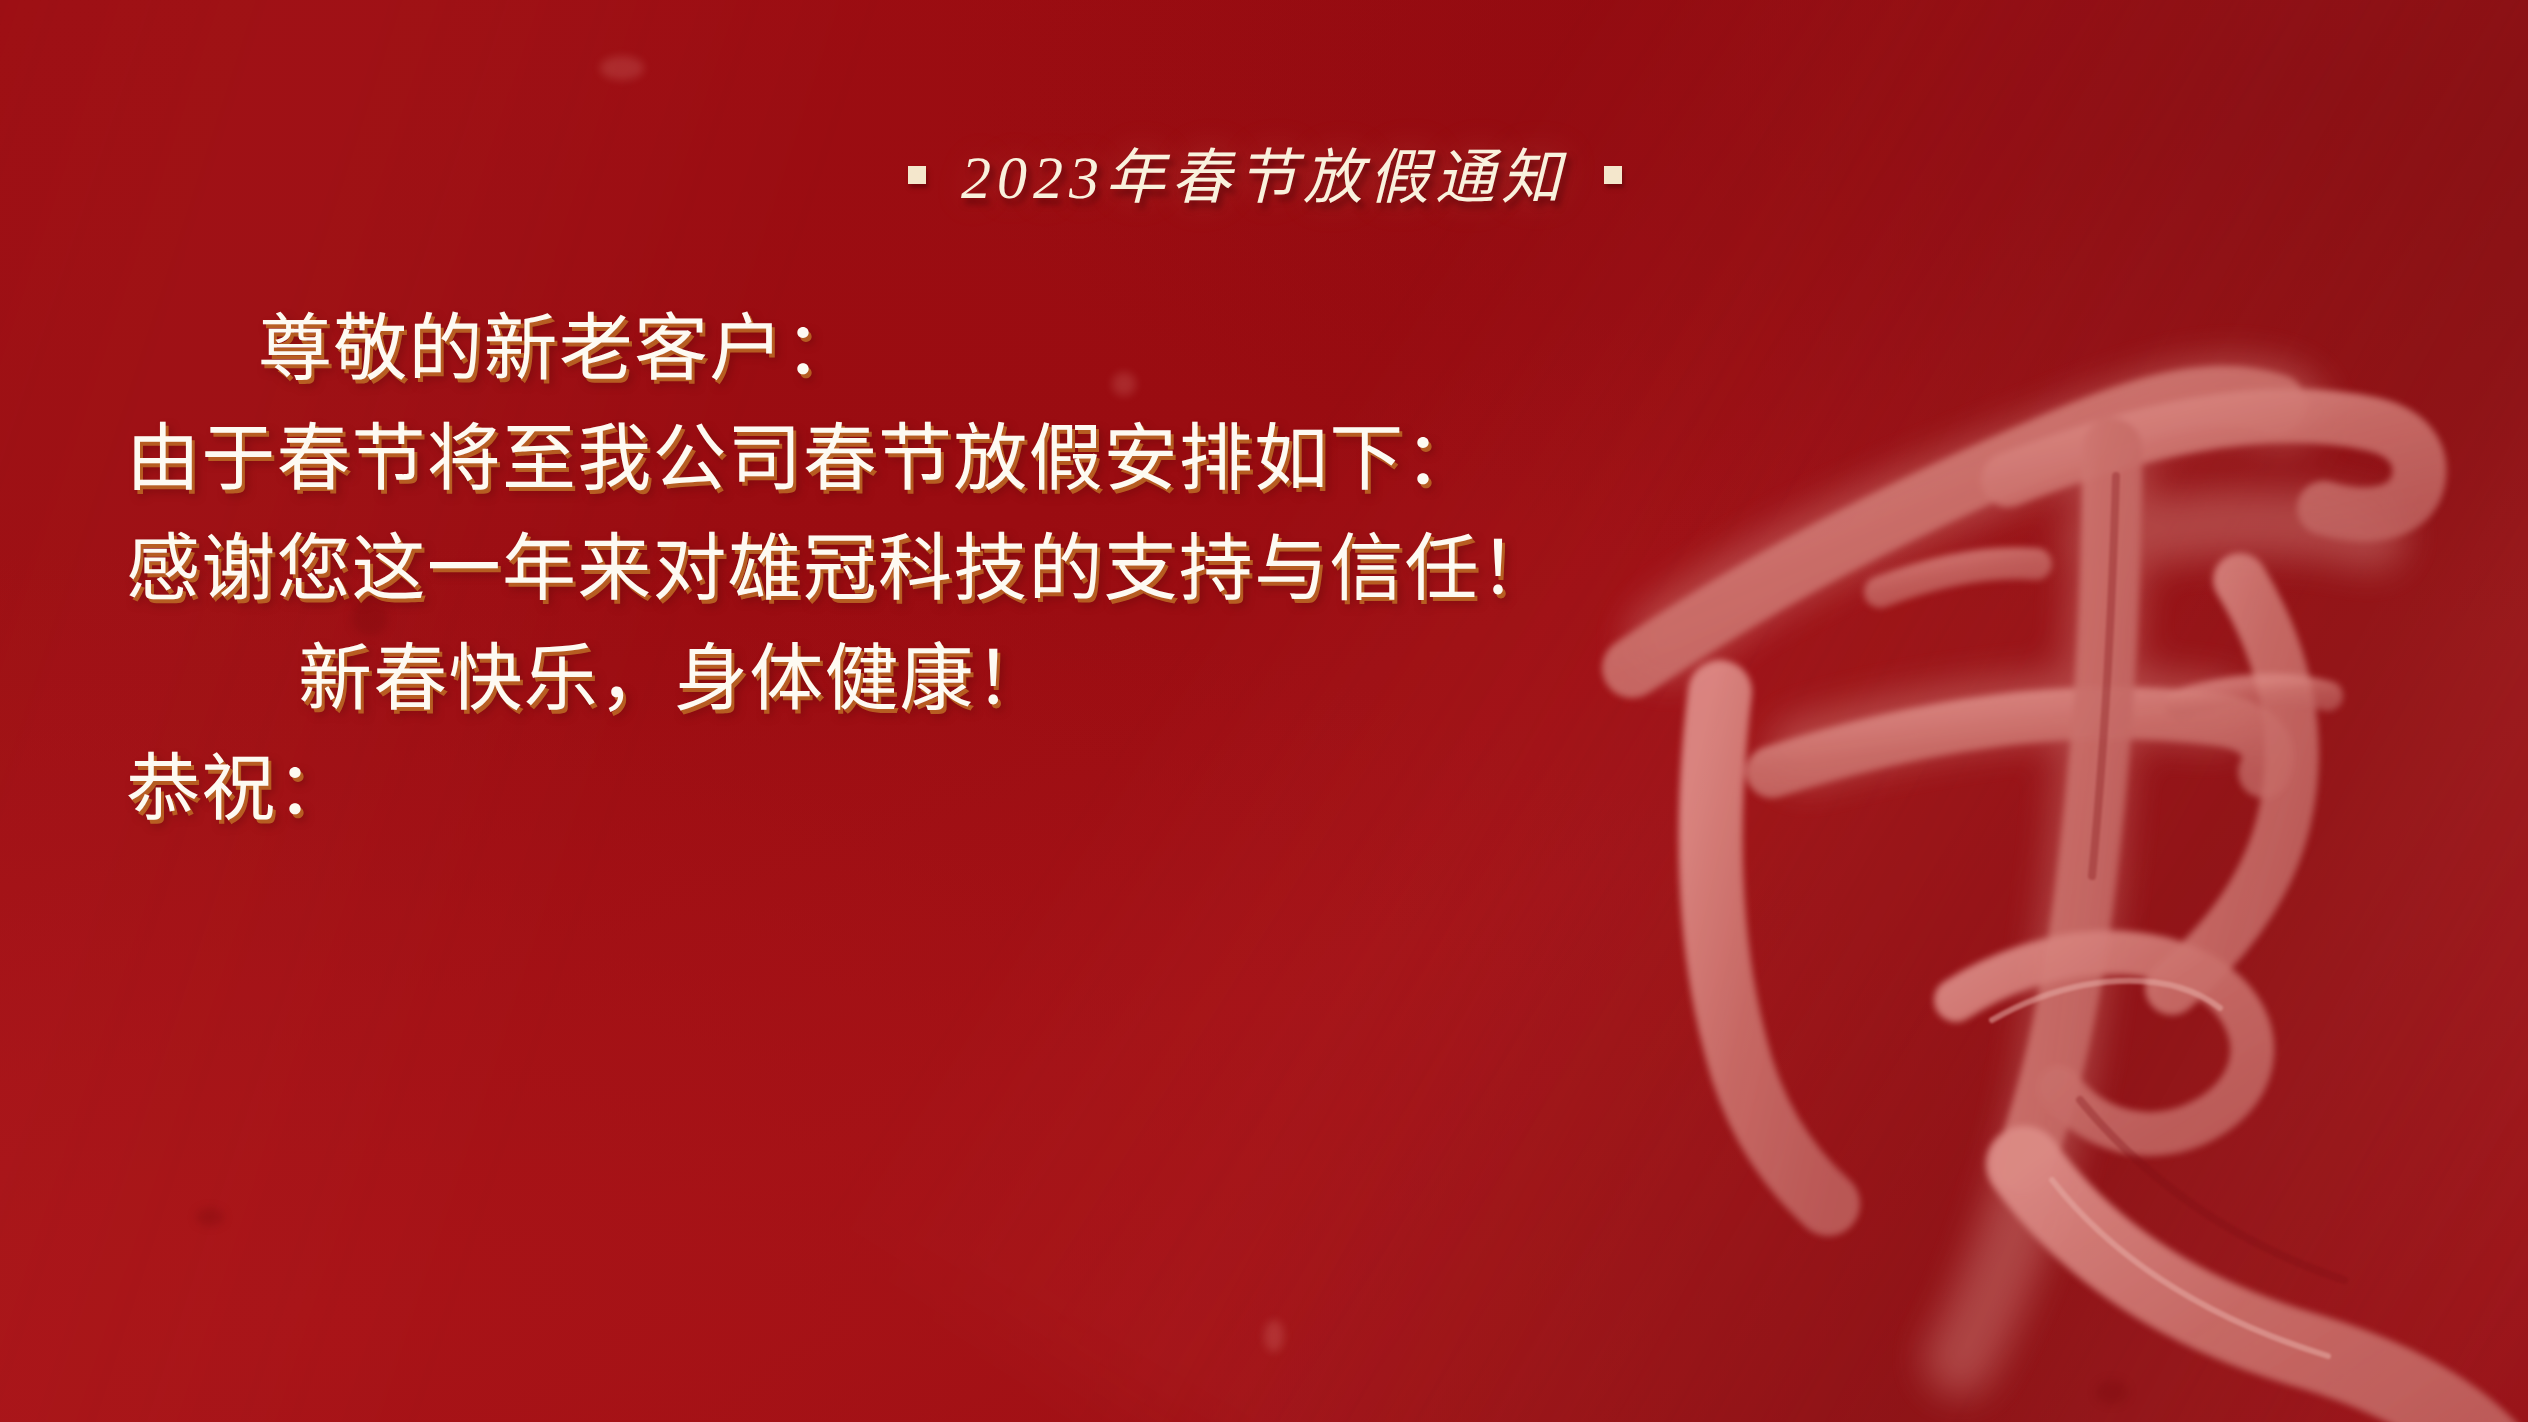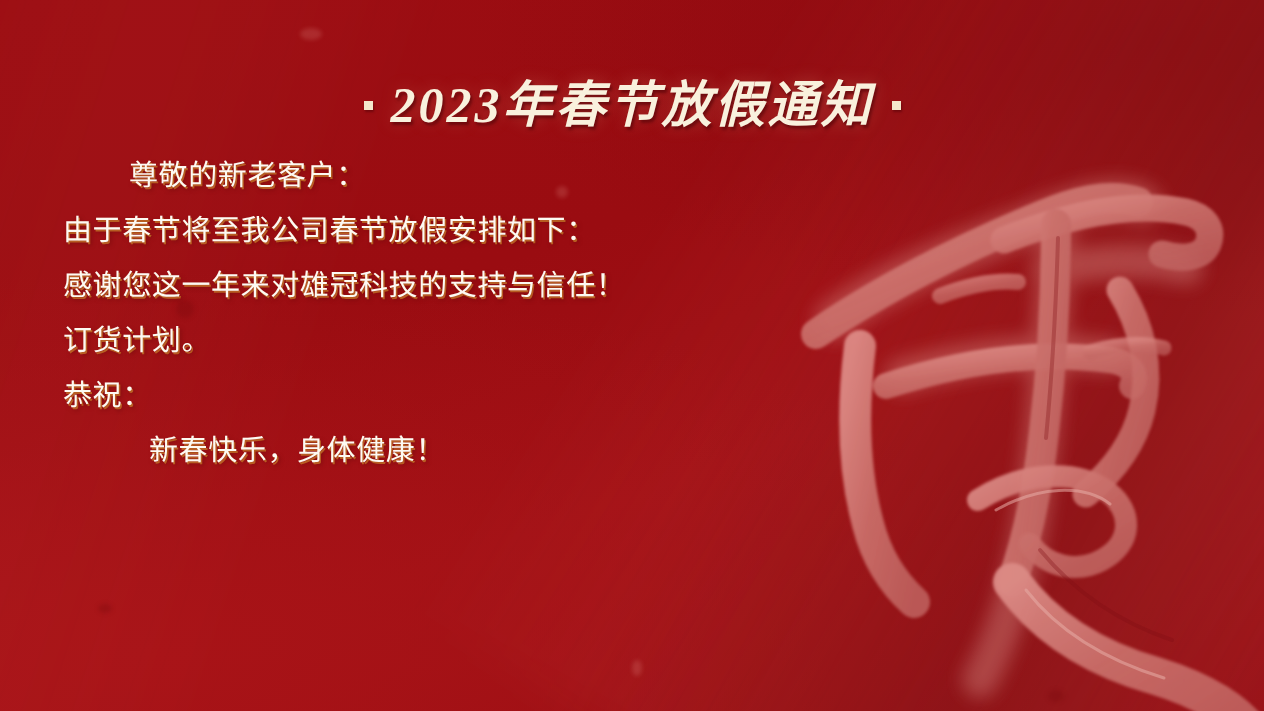--- a/index.html
+++ b/index.html
@@ -106,22 +106,22 @@
   }
 
   .title {
     position: absolute;
     top: 64px;
     left: 0;
     right: 0;
     text-align: center;
     color: #f9f1dd;
     font-family: "Liberation Serif", "DejaVu Serif", serif;
-    font-size: 50px;
-    font-weight: 700;
+    font-size: 30px;
+    font-weight: 400;
     letter-spacing: 3px;
     font-style: italic;
     white-space: nowrap;
     text-shadow:
       2px 3px 3px rgba(90,4,8,0.70),
       0 0 18px rgba(255,210,160,0.22);
   }
   .title .bullet {
     display: inline-block;
     width: 9px;
@@ -134,21 +134,21 @@
 
   .body {
     position: absolute;
     left: 63px;
     top: 148px;
     width: 1180px;
   }
 
   .line {
     color: #fdfaf2;
-    font-size: 29px;
+    font-size: 37px;
     line-height: 55px;
     letter-spacing: 0.6px;
     white-space: nowrap;
     text-shadow:
       1.5px 2px 0 rgba(196,120,40,0.75),
       2.5px 3px 4px rgba(96,8,10,0.55);
   }
   .line.indent-2 { padding-left: 66px; }
   .line.indent-3 { padding-left: 86px; }
 </style>
@@ -237,22 +237,21 @@
     <div class="body">
 
       <div class="line indent-2">尊敬的新老客户：</div>
 
       <div class="line">由于春节将至我公司春节放假安排如下：</div>
 
       <div class="line">感谢您这一年来对雄冠科技的支持与信任！</div>
 
 
 
-      <div class="line">订货计划。</div>
-
+
+
+      <div class="line indent-3">新春快乐，身体健康！</div>
 
       <div class="line">恭祝：</div>
-
-      <div class="line indent-3">新春快乐，身体健康！</div>
 
     </div>
   </div>
 </div>
 
 </body></html>

